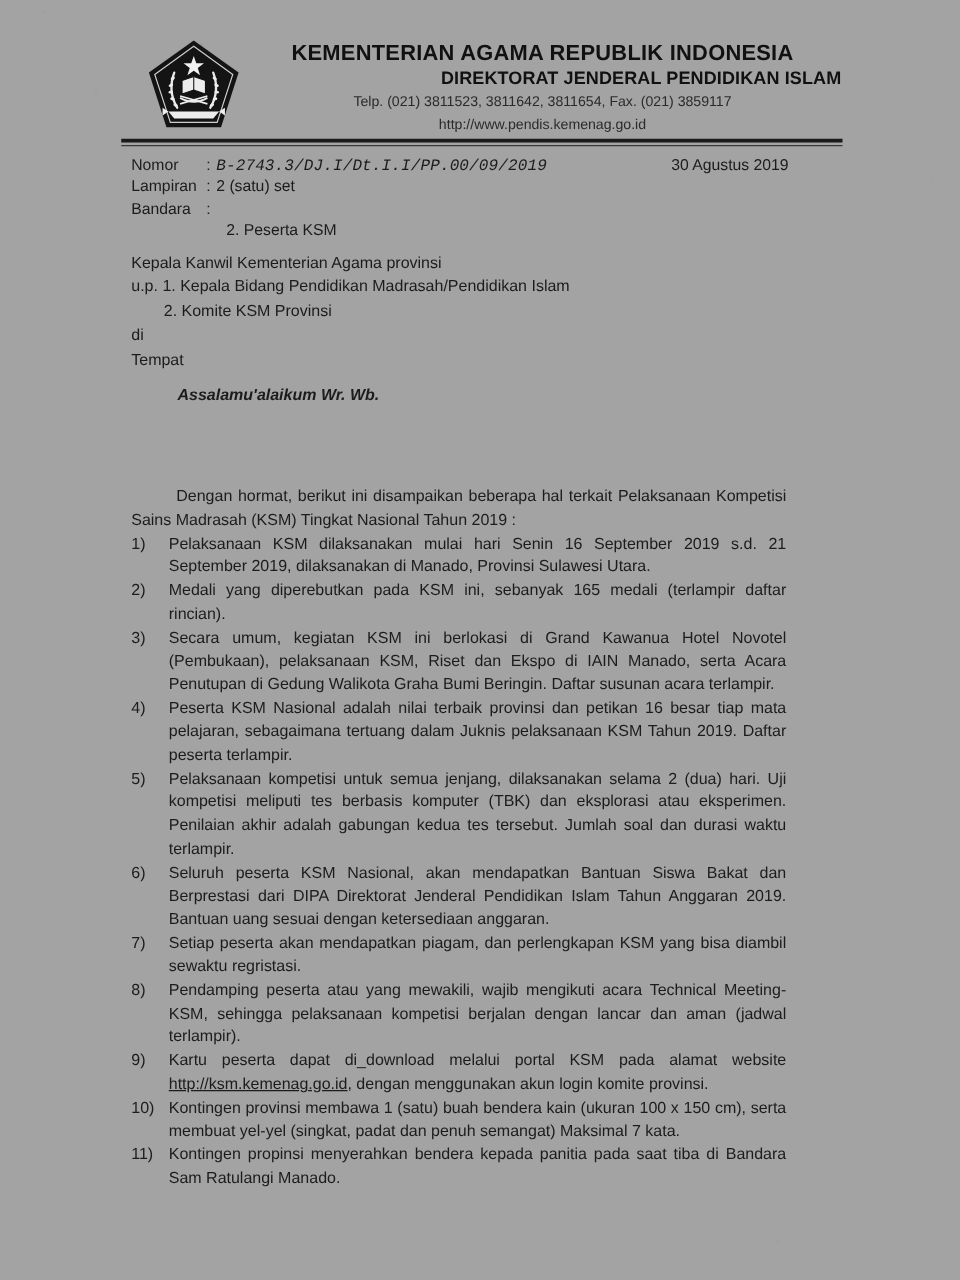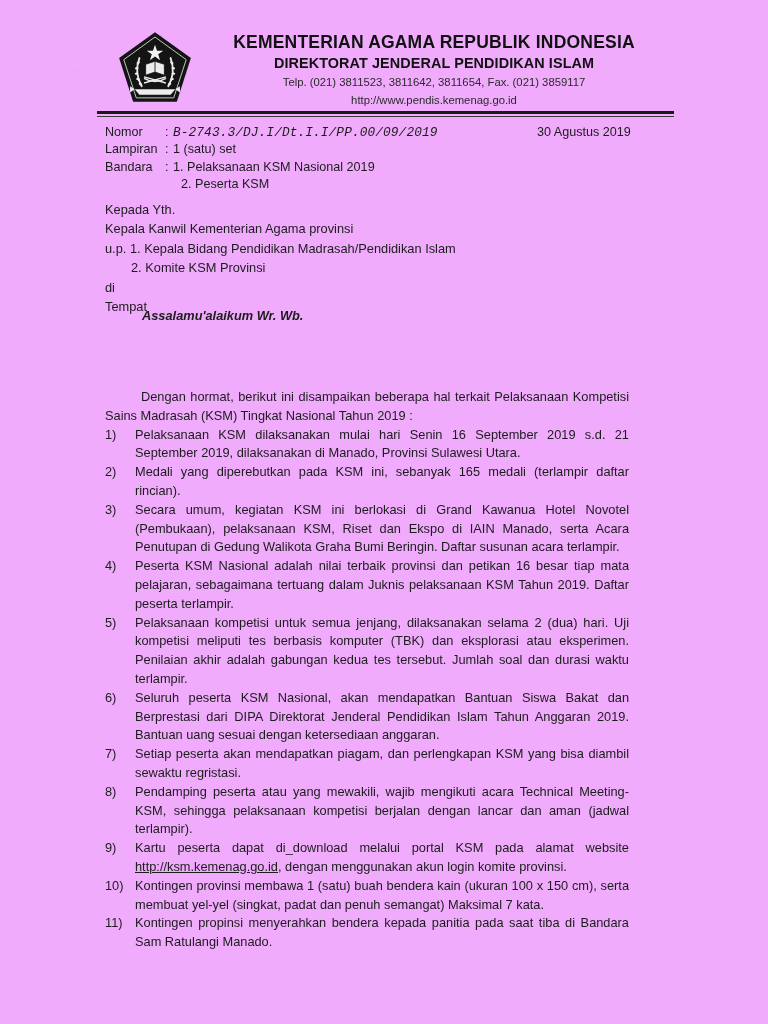--- a/index.html
+++ b/index.html
@@ -13,21 +13,21 @@
     position: relative;
     overflow: hidden;
     font-family: "Liberation Sans", sans-serif;
     color: #1c1c1c;
     -webkit-font-smoothing: antialiased;
   }
 
   .page {
     position: absolute;
     inset: 0;
-    background: #f0abfc;
+    background: #a3a3a3;
   }
 
   
   .scan-noise {
     position: absolute;
     inset: 0;
     pointer-events: none;
     opacity: .5;
     background:
       radial-gradient(circle at 21% 3.5%, rgba(90,90,90,.30) 0 .7px, transparent 1.1px),
@@ -70,20 +70,21 @@
     line-height: 1.18;
     color: #111;
   }
   .org-sub {
     font-size: 14.4px;
     font-weight: bold;
     letter-spacing: .1px;
     line-height: 1.25;
     margin-top: 1px;
     color: #111;
+    text-align: right;
   }
   .org-addr {
     font-size: 11.3px;
     line-height: 1.42;
     margin-top: 2px;
     color: #2a2a2a;
   }
 
   .rule-thick {
     position: absolute;
@@ -248,33 +249,31 @@
 
     <div class="meta-row">
       <div class="meta-label">Nomor</div>
       <div class="meta-colon">:</div>
       <div class="meta-value mono">B-2743.3/DJ.I/Dt.I.I/PP.00/09/2019</div>
     </div>
 
     <div class="meta-row">
       <div class="meta-label">Lampiran</div>
       <div class="meta-colon">:</div>
-      <div class="meta-value">1 (satu) set</div>
+      <div class="meta-value">2 (satu) set</div>
     </div>
 
     <div class="meta-row">
       <div class="meta-label">Bandara</div>
       <div class="meta-colon">:</div>
-      <div class="meta-value">1. Pelaksanaan KSM Nasional 2019</div>
     </div>
     <div class="meta-sub">2. Peserta KSM</div>
   </div>
 
   <div class="addressee">
-    <div>Kepada Yth.</div>
     <div>Kepala Kanwil Kementerian Agama provinsi</div>
     <div>u.p. 1. Kepala Bidang Pendidikan Madrasah/Pendidikan Islam</div>
     <div class="addr-indent">2. Komite KSM Provinsi</div>
     <div>di</div>
     <div class="addr-tempat">Tempat</div>
   </div>
 
   <div class="salam">Assalamu'alaikum Wr. Wb.</div>
 
   <div class="body-text">

